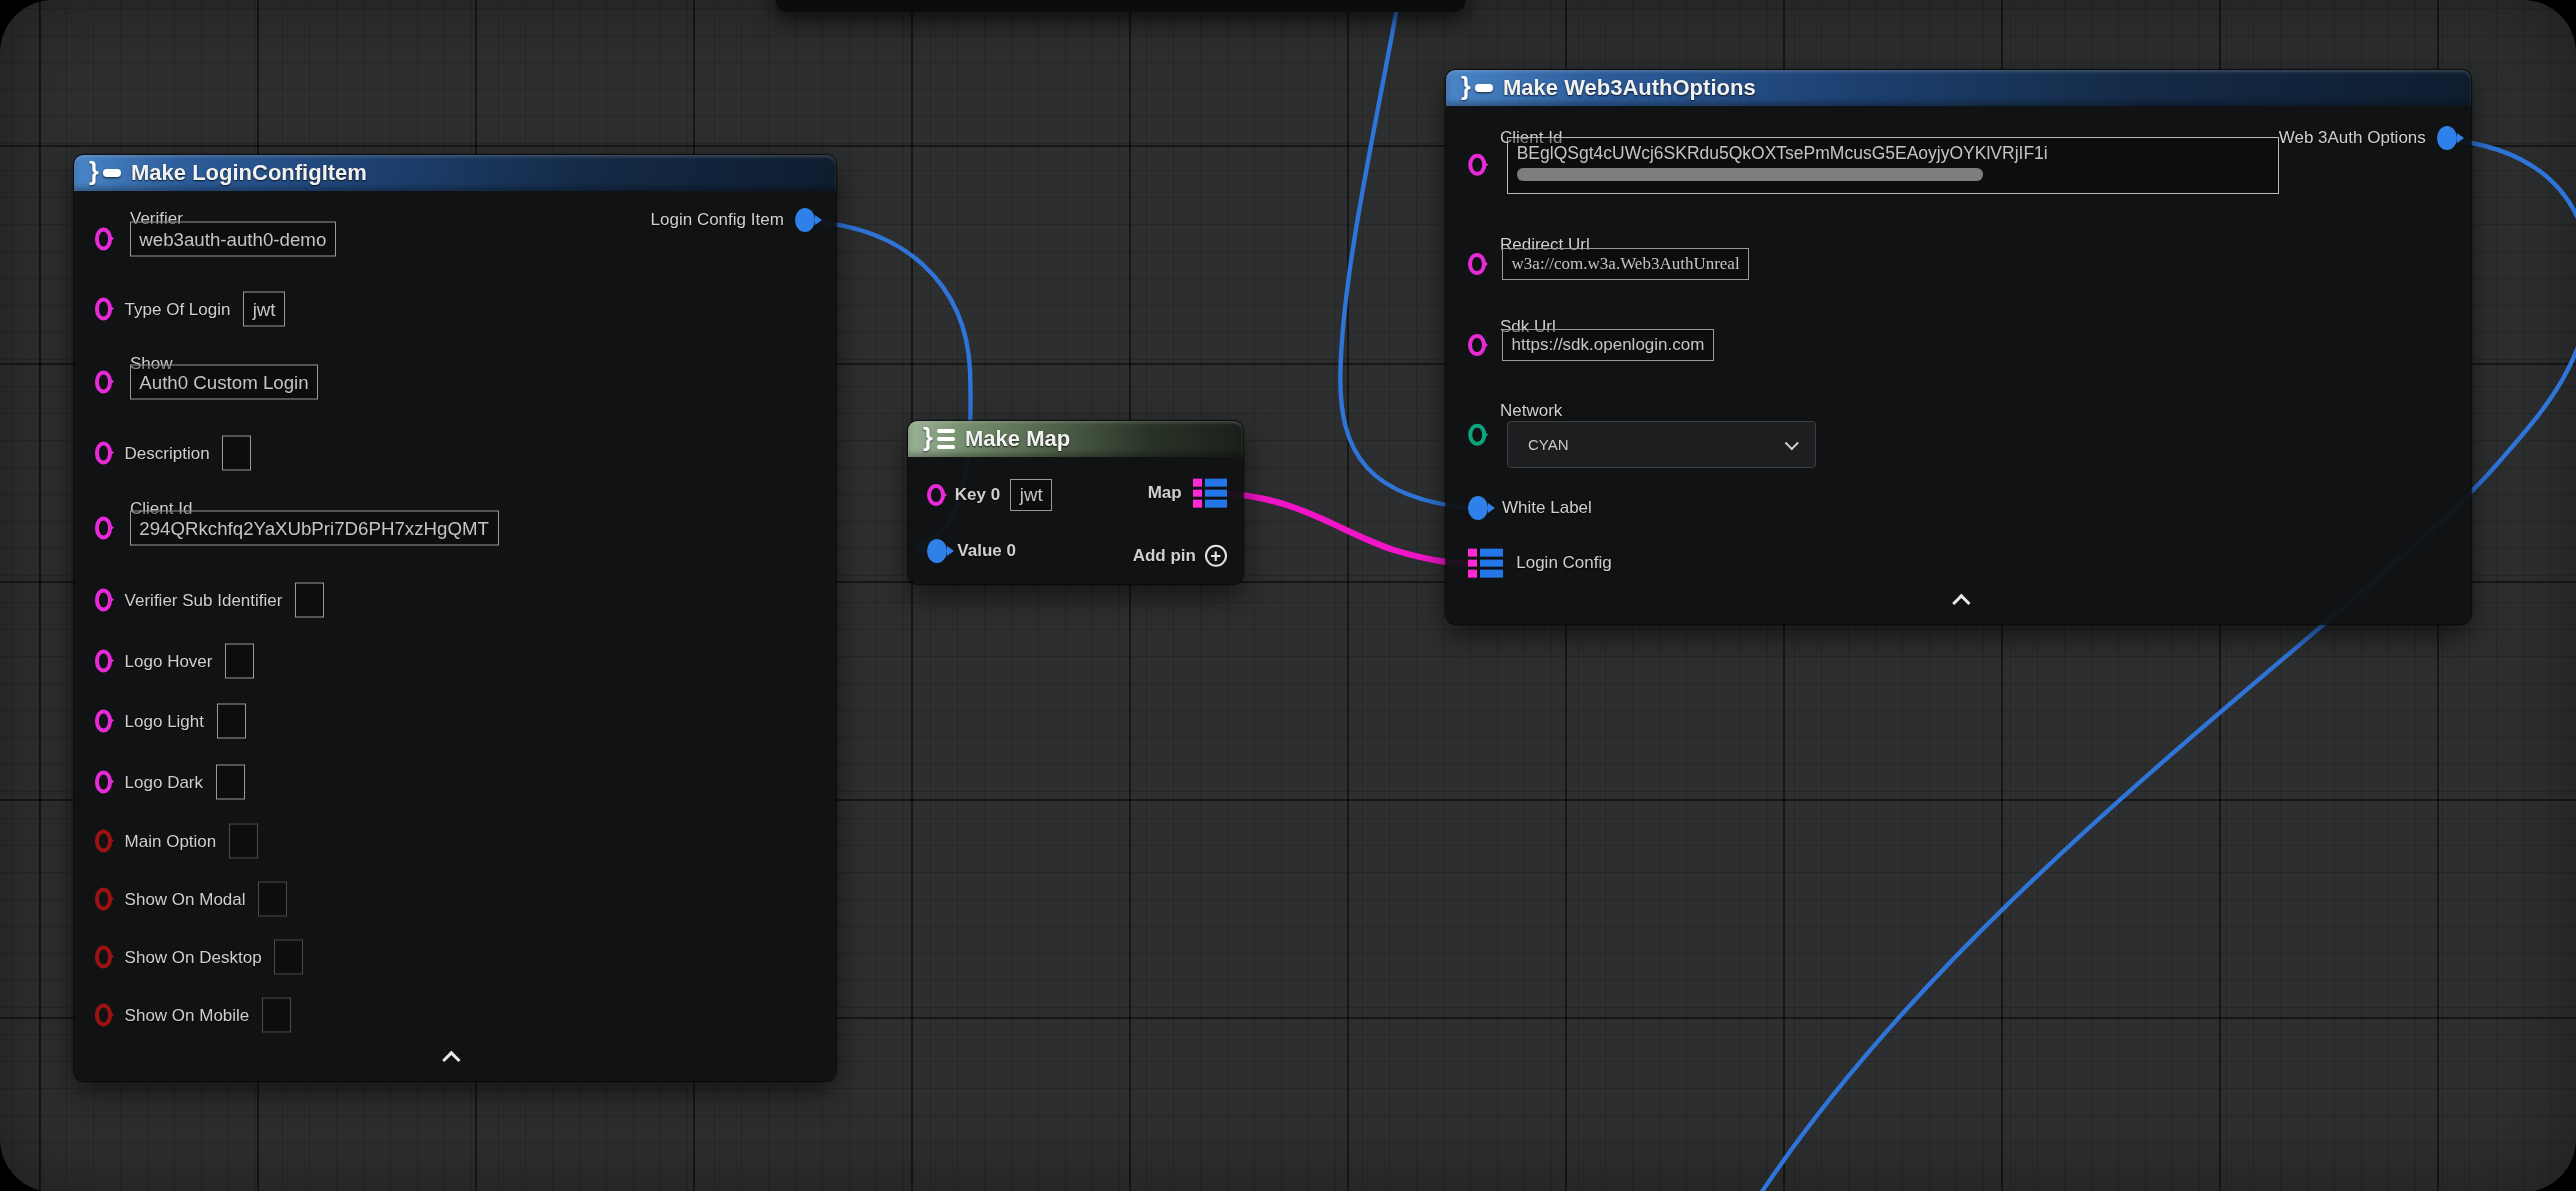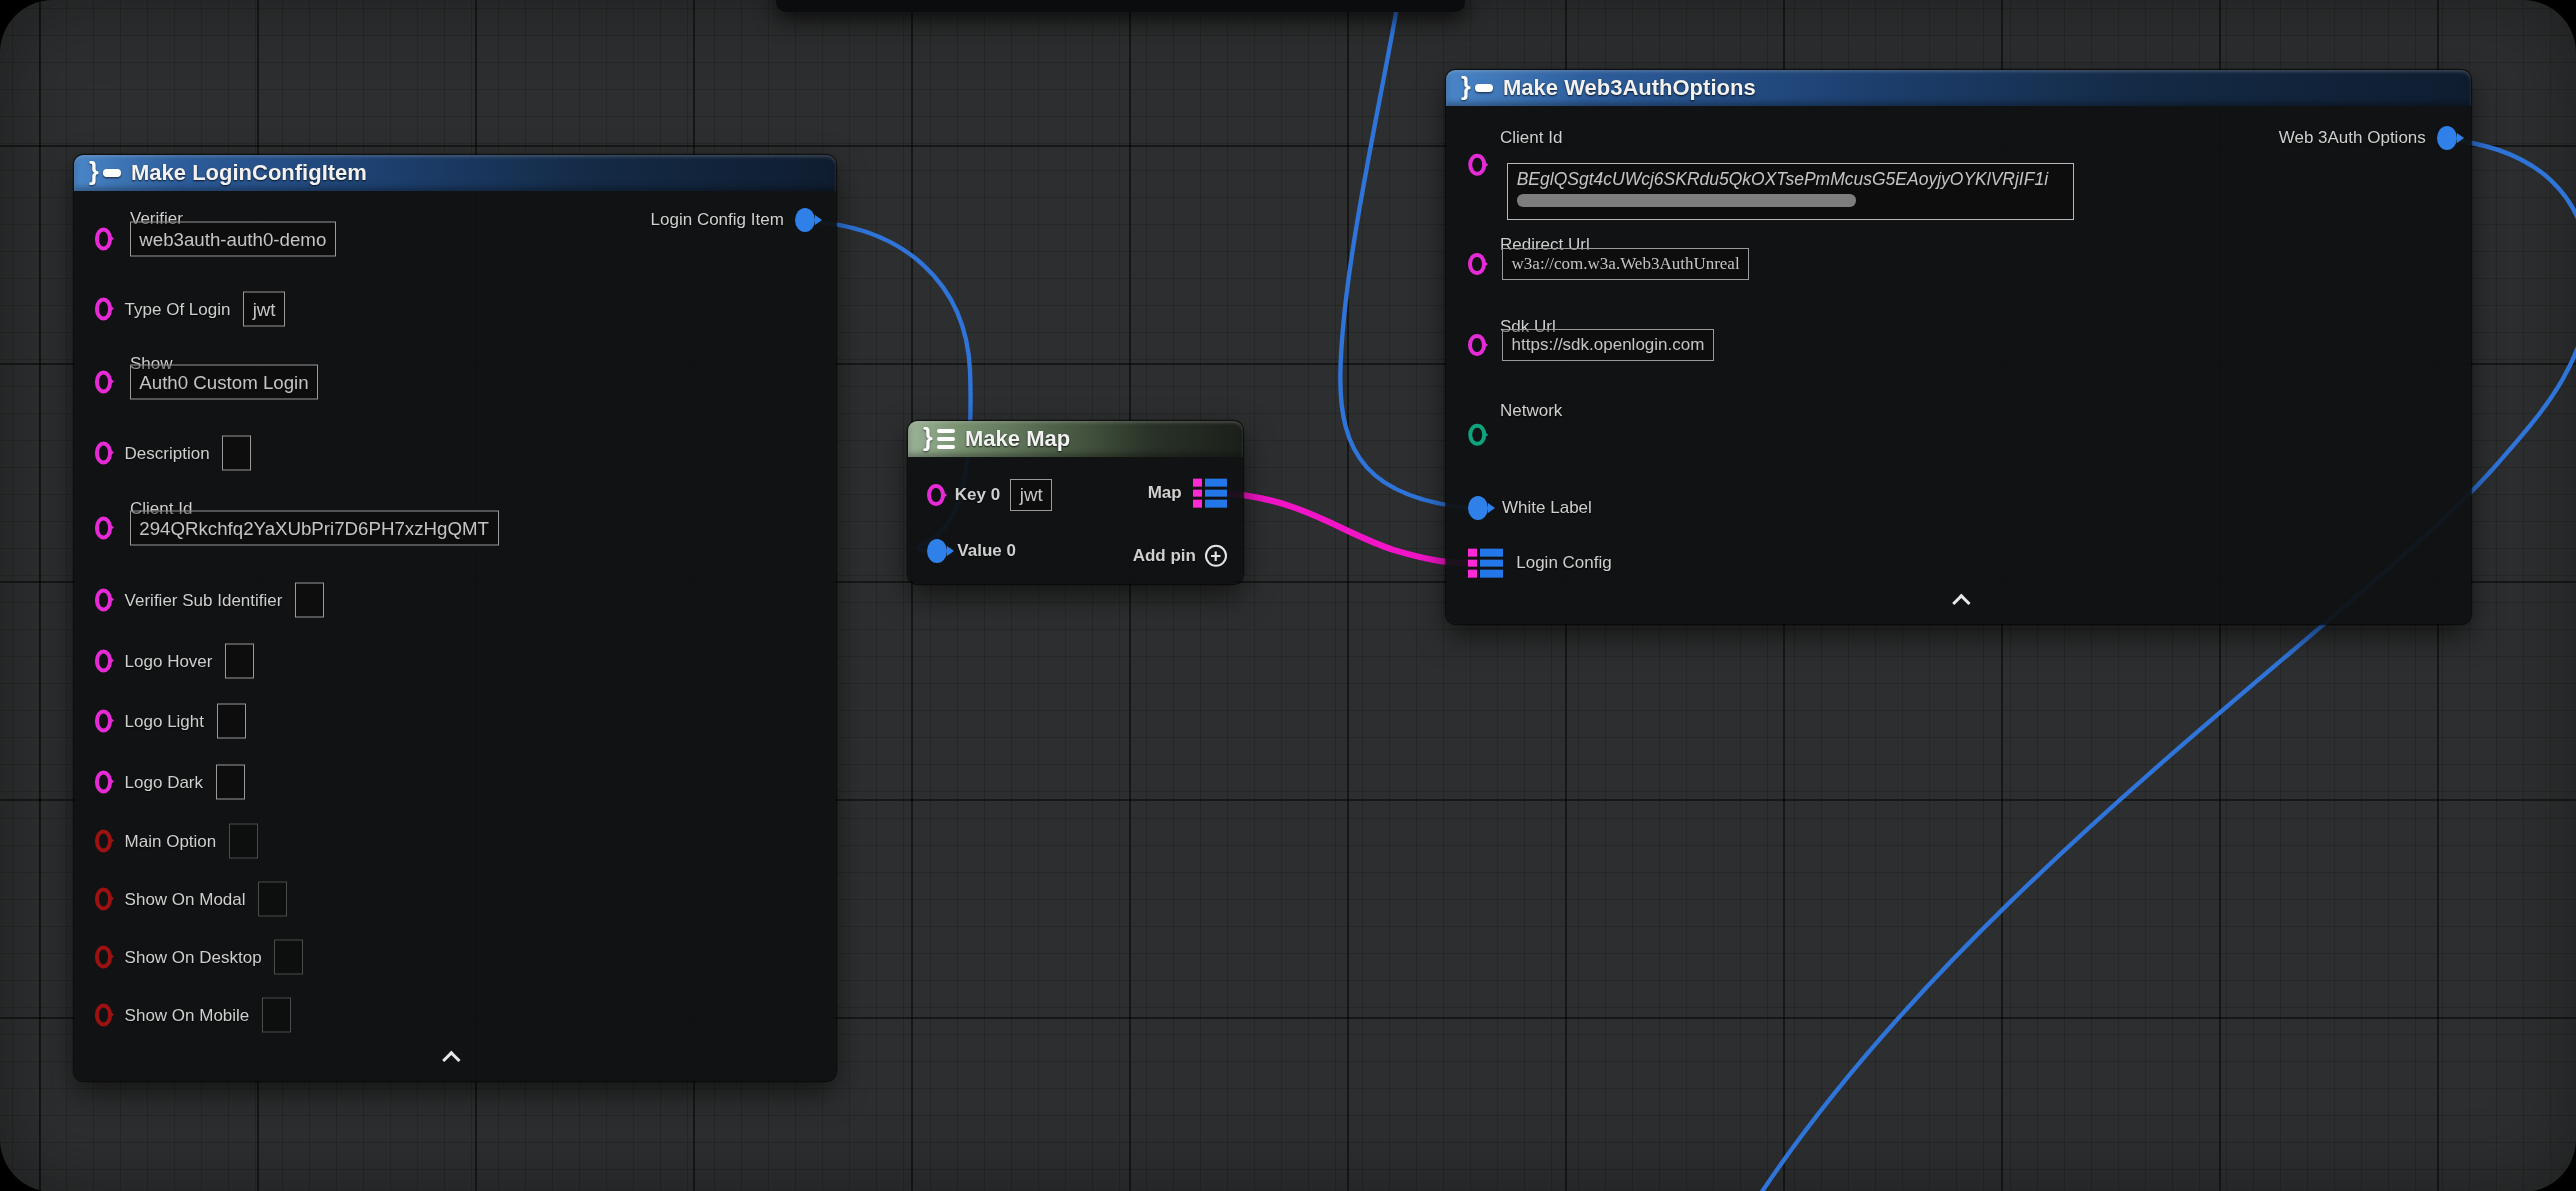--- a/index.html
+++ b/index.html
@@ -235,21 +235,21 @@
       <div class="node-header header-blue">
         <span class="hicon">
             <span class="brace">}</span>
             <span class="bar"></span>
           </span>
         <span class="node-title">Make Web3AuthOptions</span>
       </div>
 
       <div class="flabel" style="left:54px;top:58px;">Client Id</div>
       <span class="pin pin-abs" style="--pc:var(--pin-string);left:31px;top:95px;"></span>
-      <div class="bigbox" style="left:61px;top:93px;width:567px;height:57px;font-style:italic;">
+      <div class="bigbox" style="left:61px;top:67px;width:772px;height:57px;">
         <div class="tline">BEglQSgt4cUWcj6SKRdu5QkOXTsePmMcusG5EAoyjyOYKlVRjIF1i</div>
         <div class="scrollbar"></div>
       </div>
 
       <div class="orow" style="right:14px;top:68px;">
         <span class="plabel">Web 3Auth Options</span>
         <span class="pin filled" style="--pc:var(--pin-struct)"></span>
       </div>
 
       <div class="flabel" style="left:54px;top:165px;">Redirect Url</div>
@@ -259,20 +259,24 @@
       </div>
 
       <div class="flabel" style="left:54px;top:247px;">Sdk Url</div>
       <div class="row" style="left:22.4px;top:275px;gap:16px;">
         <span class="pin" style="--pc:var(--pin-string)"></span>
         <div class="tbox" style="height:32px;font-size:17px;">https://sdk.openlogin.com</div>
       </div>
 
       <div class="flabel" style="left:54px;top:331px;">Network</div>
       <span class="pin pin-abs" style="--pc:var(--pin-enum);left:31px;top:365px;"></span>
+      <div class="dropdown" style="left:61px;top:351px;width:309px;height:47px;">
+        <span>CYAN</span>
+        <span class="chev-down"></span>
+      </div>
 
       <div class="row" style="left:22.4px;top:438px;gap:13.7px;">
         <span class="pin filled" style="--pc:var(--pin-struct)"></span>
         <span class="plabel">White Label</span>
       </div>
 
       <div class="row" style="left:22.4px;top:493px;gap:13.7px;">
         <span class="mappin">
           <i class="k"></i>
             <i class="v"></i>

